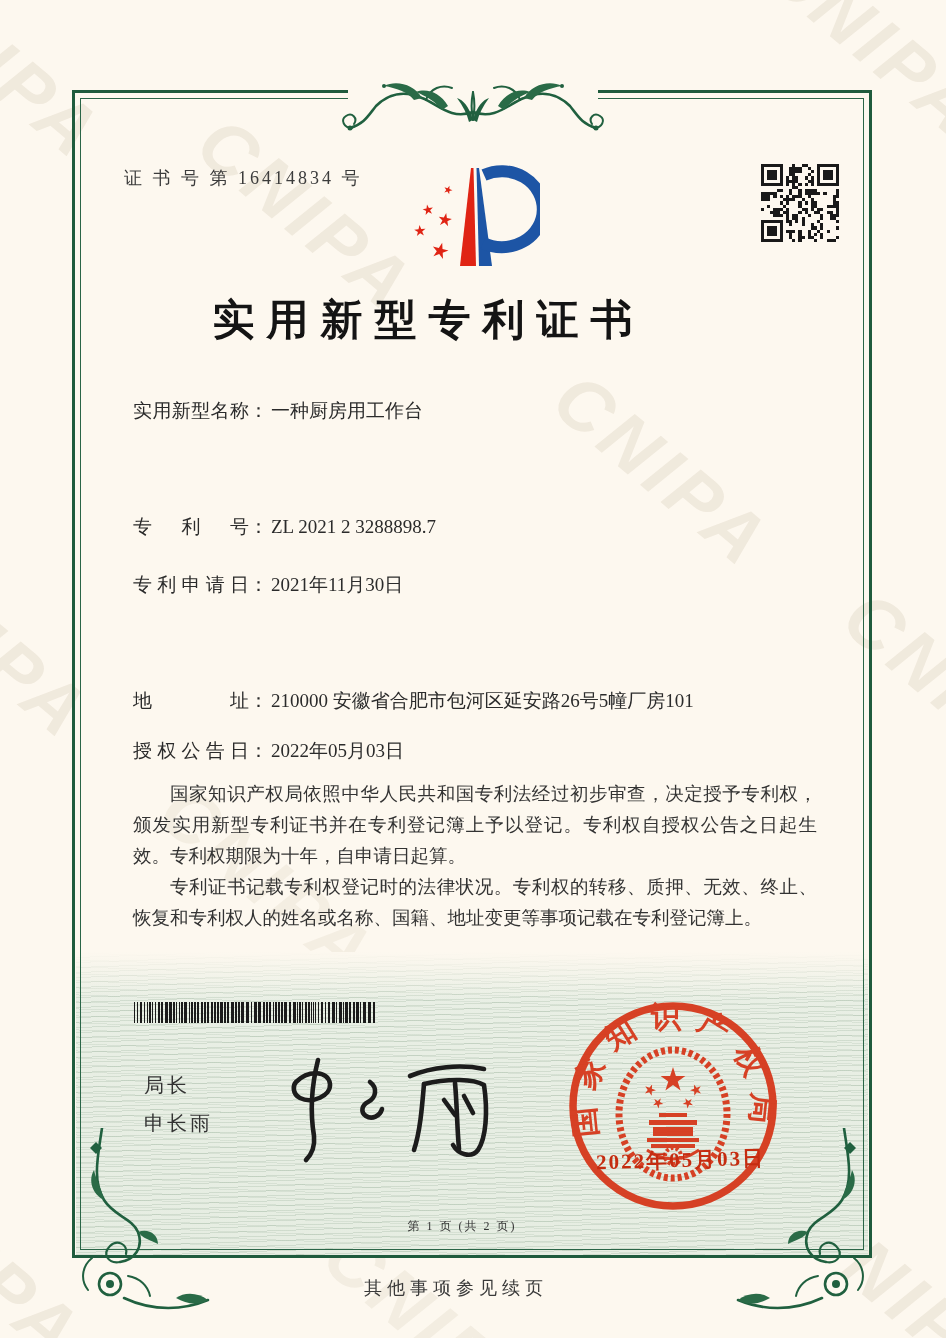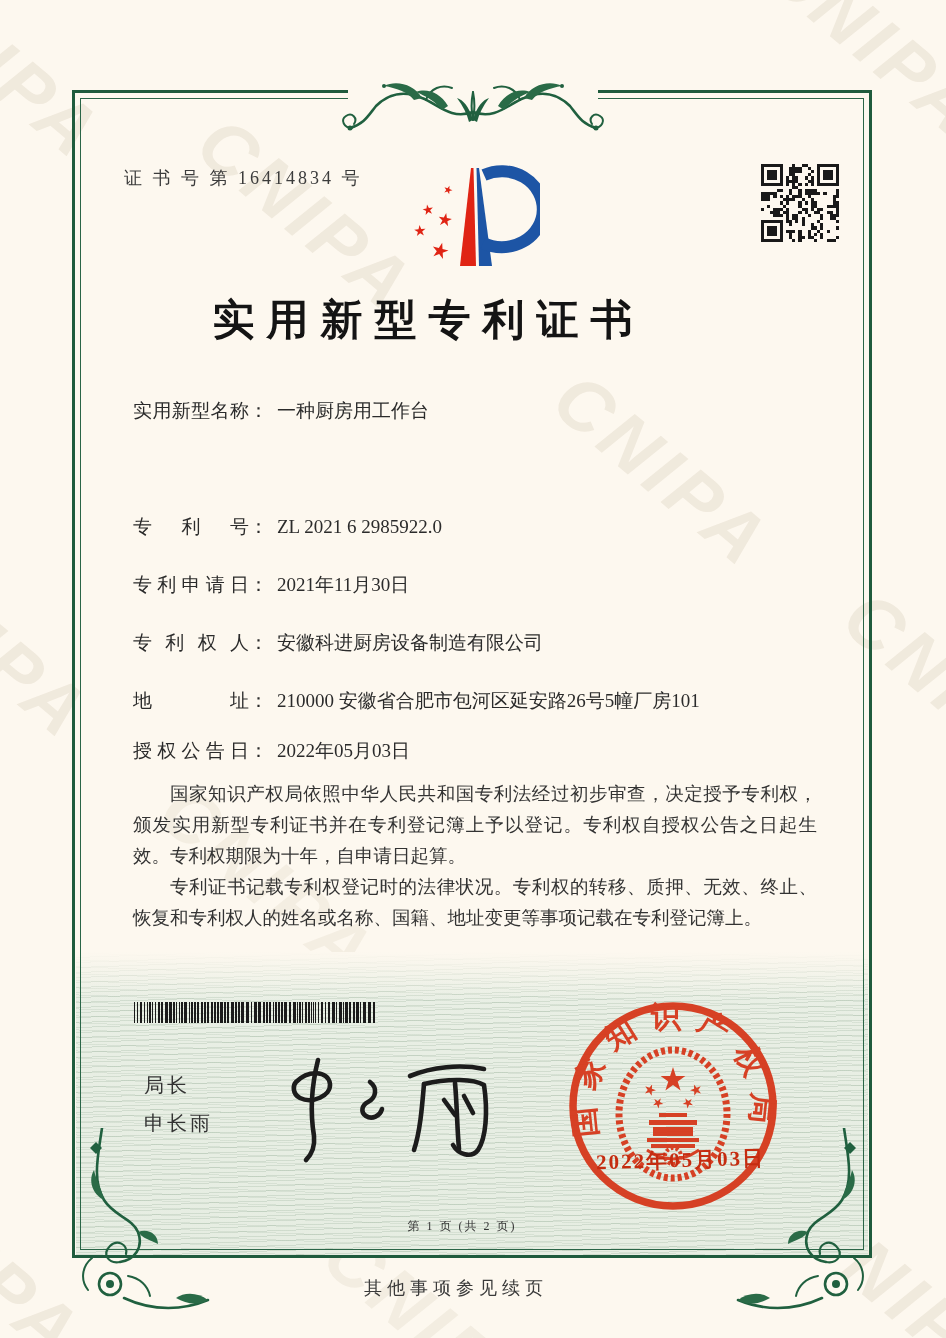--- a/index.html
+++ b/index.html
@@ -29,21 +29,21 @@
         border:1px solid #2a6547;}
 
   .content{position:absolute;z-index:5;left:0;top:0;width:946px;height:1338px;}
 
   .cert-no{position:absolute;left:124px;top:166px;font-size:18px;letter-spacing:3px;color:#3c3c3c;}
   .title{position:absolute;left:0;top:292px;width:857px;text-align:center;
          font-size:42px;font-weight:bold;letter-spacing:12px;color:#141414;}
 
   .field-row{position:absolute;left:133px;font-size:19px;color:#2b2b2b;white-space:nowrap;}
   .flabel{display:inline-block;width:116px;text-align:justify;text-align-last:justify;}
-  .fvalue{margin-left:9px;}
+  .fvalue{margin-left:3px;}
   .grant-no{position:absolute;left:510px;font-size:19px;color:#2b2b2b;white-space:nowrap;}
 
   .paras{position:absolute;left:133px;top:779px;width:684px;font-size:18.5px;
          line-height:31px;color:#333;text-align:justify;}
   .paras p{margin:0;text-indent:2em;}
 
   .signer{position:absolute;left:133px;font-family:"Liberation Sans","DejaVu Sans",sans-serif;
           font-size:20px;letter-spacing:3px;color:#333;margin-left:11px;}
 
   .seal-date{position:absolute;z-index:7;left:596px;top:1146px;font-size:21px;font-weight:bold;
@@ -417,27 +417,24 @@
       <rect x="22" y="24" width="1" height="1" fill="#191919"></rect>
       <rect x="23" y="24" width="1" height="1" fill="#191919"></rect>
     </svg>
 
   <div class="title">实用新型专利证书</div>
 
   <div class="field-row" style="top:398px">
     <span class="flabel">实用新型名称</span><span>：</span><span class="fvalue">一种厨房用工作台</span>
   </div>
   <div class="field-row" style="top:514px">
-    <span class="flabel">专利号</span><span>：</span><span class="fvalue">ZL 2021 6 2985922.0</span>
+    <span class="flabel">专利号</span><span>：</span><span class="fvalue">ZL 2021 2 3288898.7</span>
   </div>
   <div class="field-row" style="top:572px">
     <span class="flabel">专利申请日</span><span>：</span><span class="fvalue">2021年11月30日</span>
-  </div>
-  <div class="field-row" style="top:630px">
-    <span class="flabel">专利权人</span><span>：</span><span class="fvalue">安徽科进厨房设备制造有限公司</span>
   </div>
   <div class="field-row" style="top:688px">
     <span class="flabel">地址</span><span>：</span><span class="fvalue">210000 安徽省合肥市包河区延安路26号5幢厂房101</span>
   </div>
   <div class="field-row" style="top:738px">
     <span class="flabel">授权公告日</span><span>：</span><span class="fvalue">2022年05月03日</span>
   </div>
 
   <div class="paras">
     <p>国家知识产权局依照中华人民共和国专利法经过初步审查，决定授予专利权，颁发实用新型专利证书并在专利登记簿上予以登记。专利权自授权公告之日起生效。专利权期限为十年，自申请日起算。</p>

